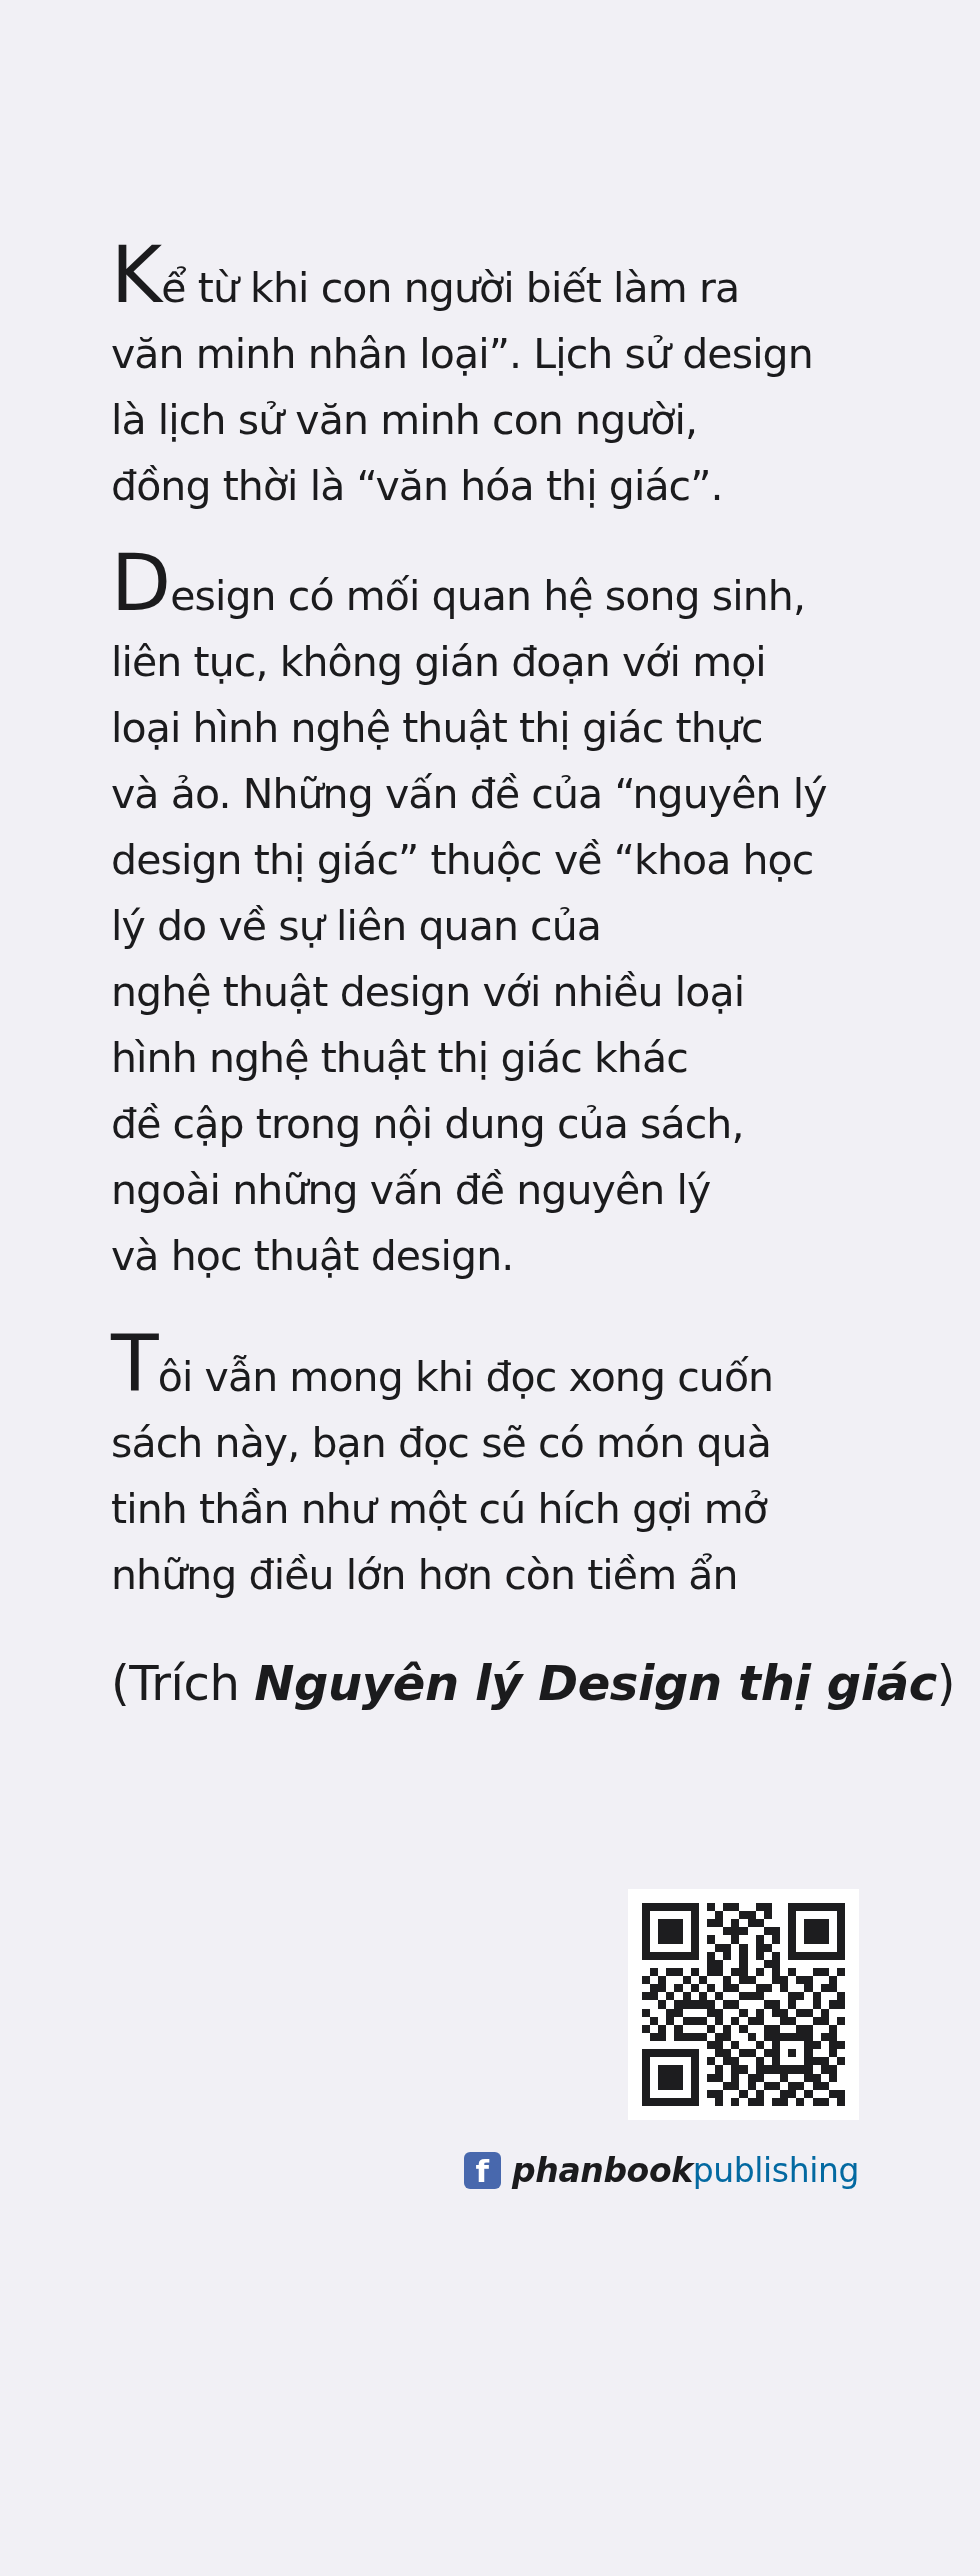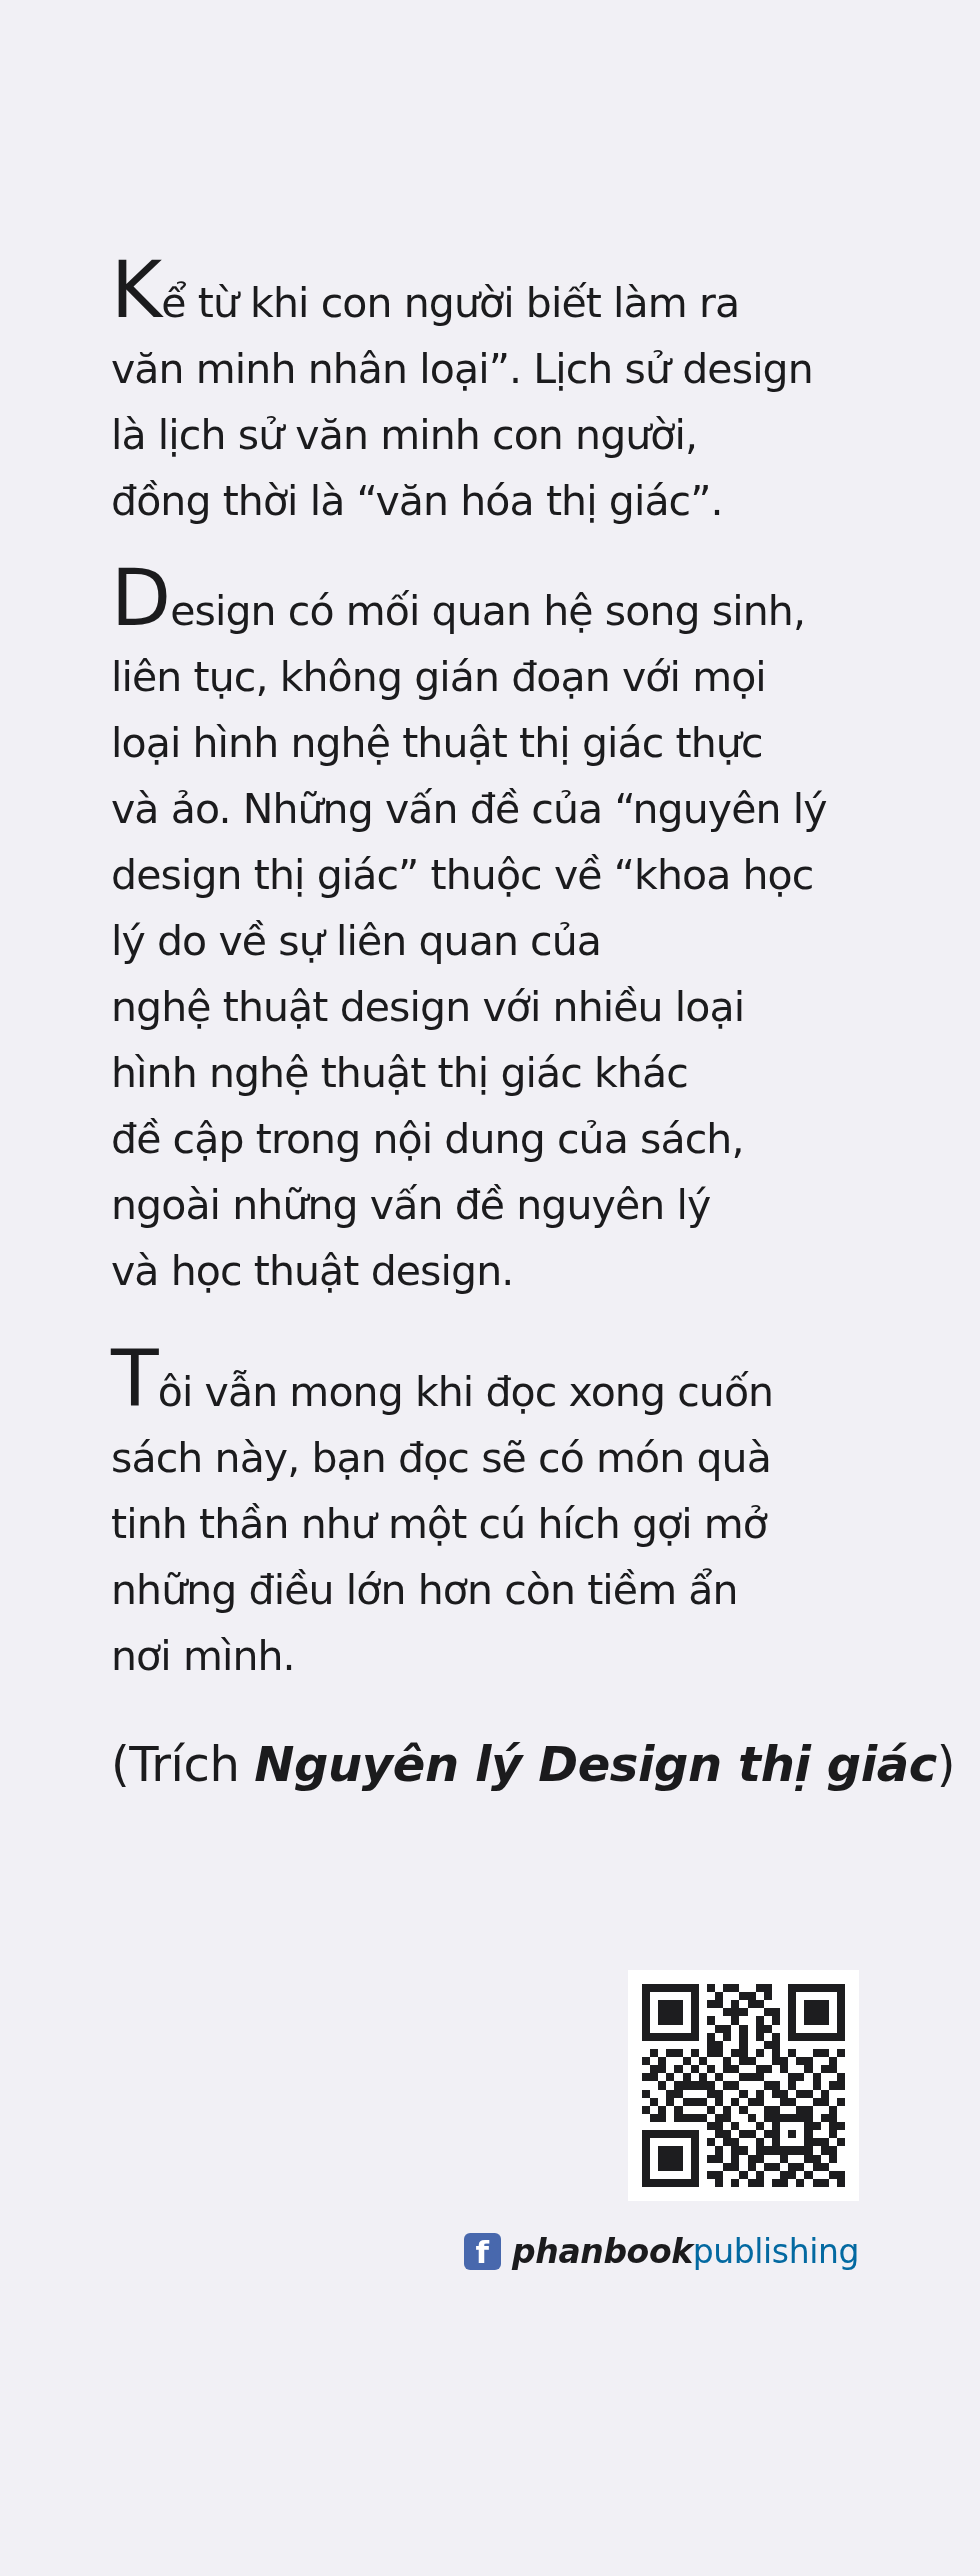--- a/index.html
+++ b/index.html
@@ -8,21 +8,21 @@
     height: 2576px;
     position: relative;
     background: #f1f0f5;
     font-family: "DejaVu Sans", "Liberation Sans", sans-serif;
     color: #1b1b1d;
     overflow: hidden;
   }
   .content {
     position: absolute;
     left: 111px;
-    top: 270px;
+    top: 255px;
     width: 748px;
   }
   .para { margin: 0; font-size: 41px; line-height: 66px; letter-spacing: -0.9px; }
   .para .line { display: block; white-space: nowrap; }
   .dropcap {
     font-size: 78px;
     line-height: 0;
     letter-spacing: -0.9px;
   }
   .para-2 { margin-top: 44px; }
@@ -99,21 +99,20 @@
     <span class="line">đề cập trong nội dung của sách,</span>
     <span class="line">ngoài những vấn đề nguyên lý</span>
     <span class="line">và học thuật design.</span>
   </p>
 
   <p class="para para-3">
     <span class="line"><span class="dropcap">T</span><span>ôi vẫn mong khi đọc xong cuốn</span></span>
     <span class="line">sách này, bạn đọc sẽ có món quà</span>
     <span class="line">tinh thần như một cú hích gợi mở</span>
     <span class="line">những điều lớn hơn còn tiềm ẩn</span>
-    <span class="line">nơi mình.</span>
   </p>
 
   <div class="quote">
     <span>(Trích </span><span class="book-title">Nguyên lý Design thị giác</span><span>)</span>
   </div>
 
   <div class="qr-box">
     <div class="qr-grid" style="grid-template-columns: repeat(25, 1fr);">
         <div class="on"></div>
         <div class="on"></div>

